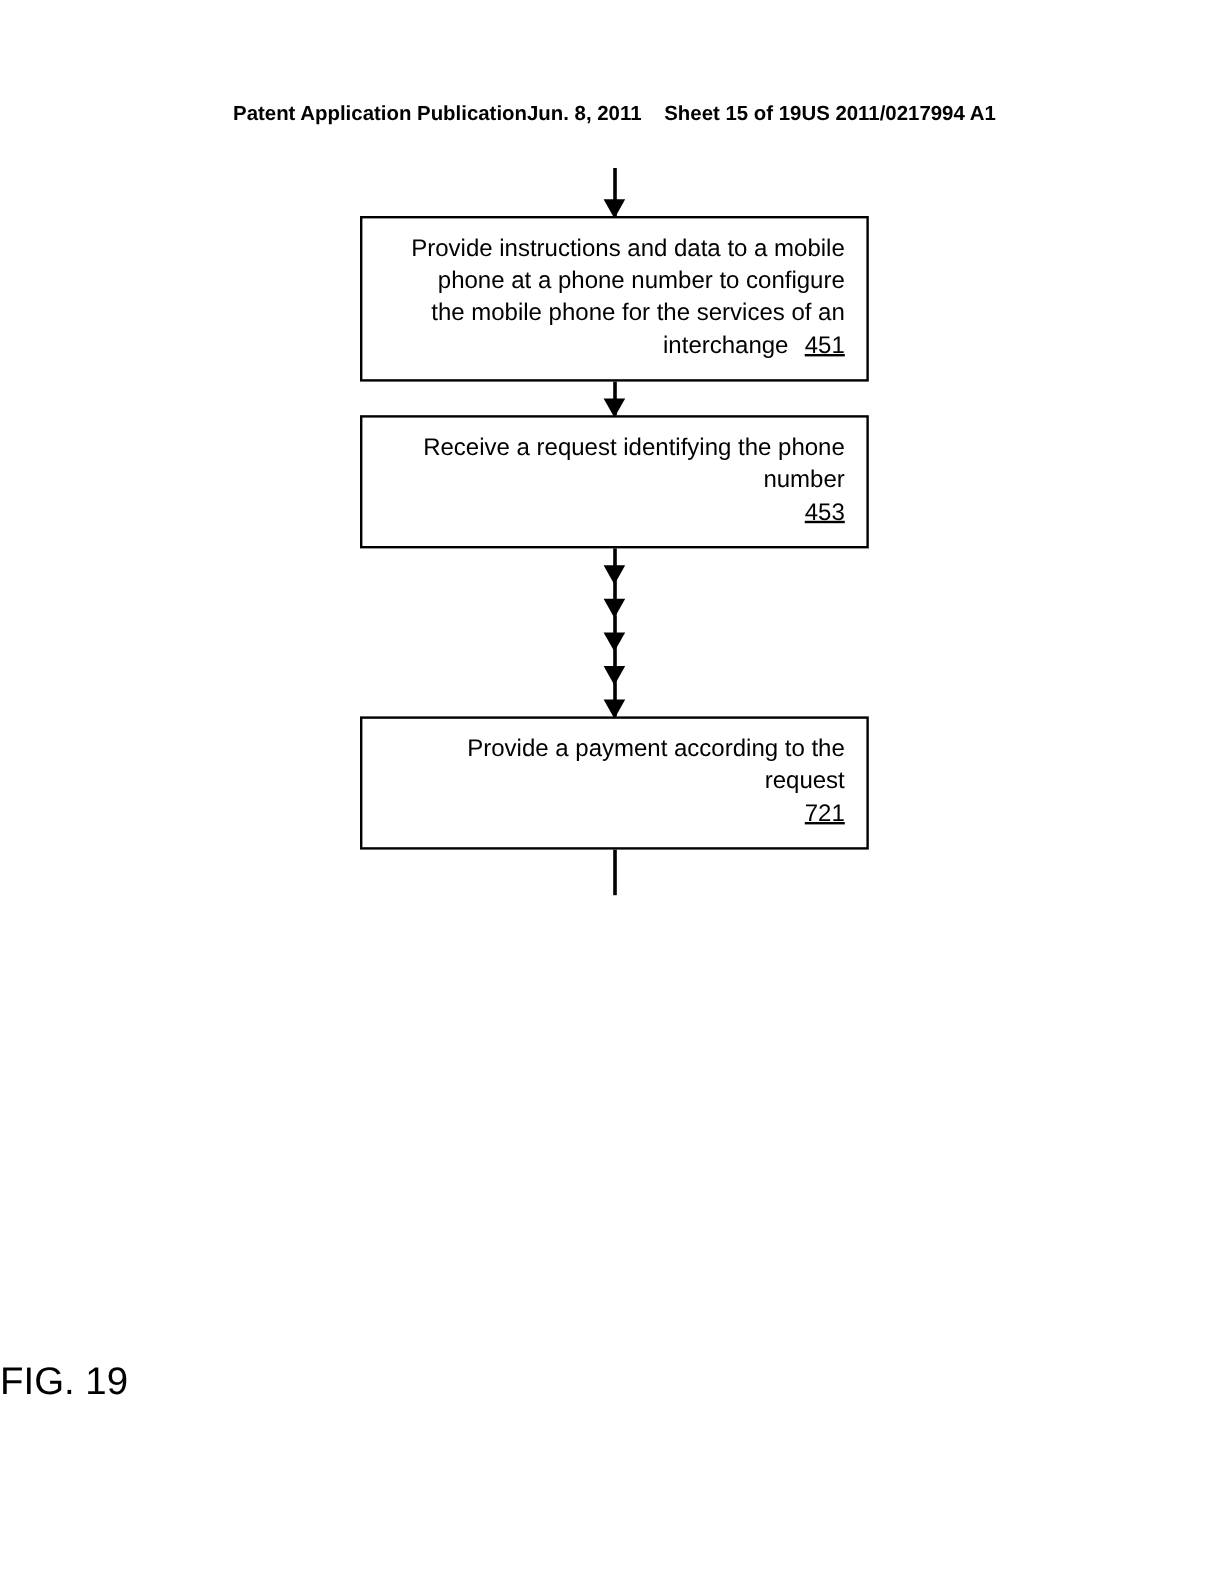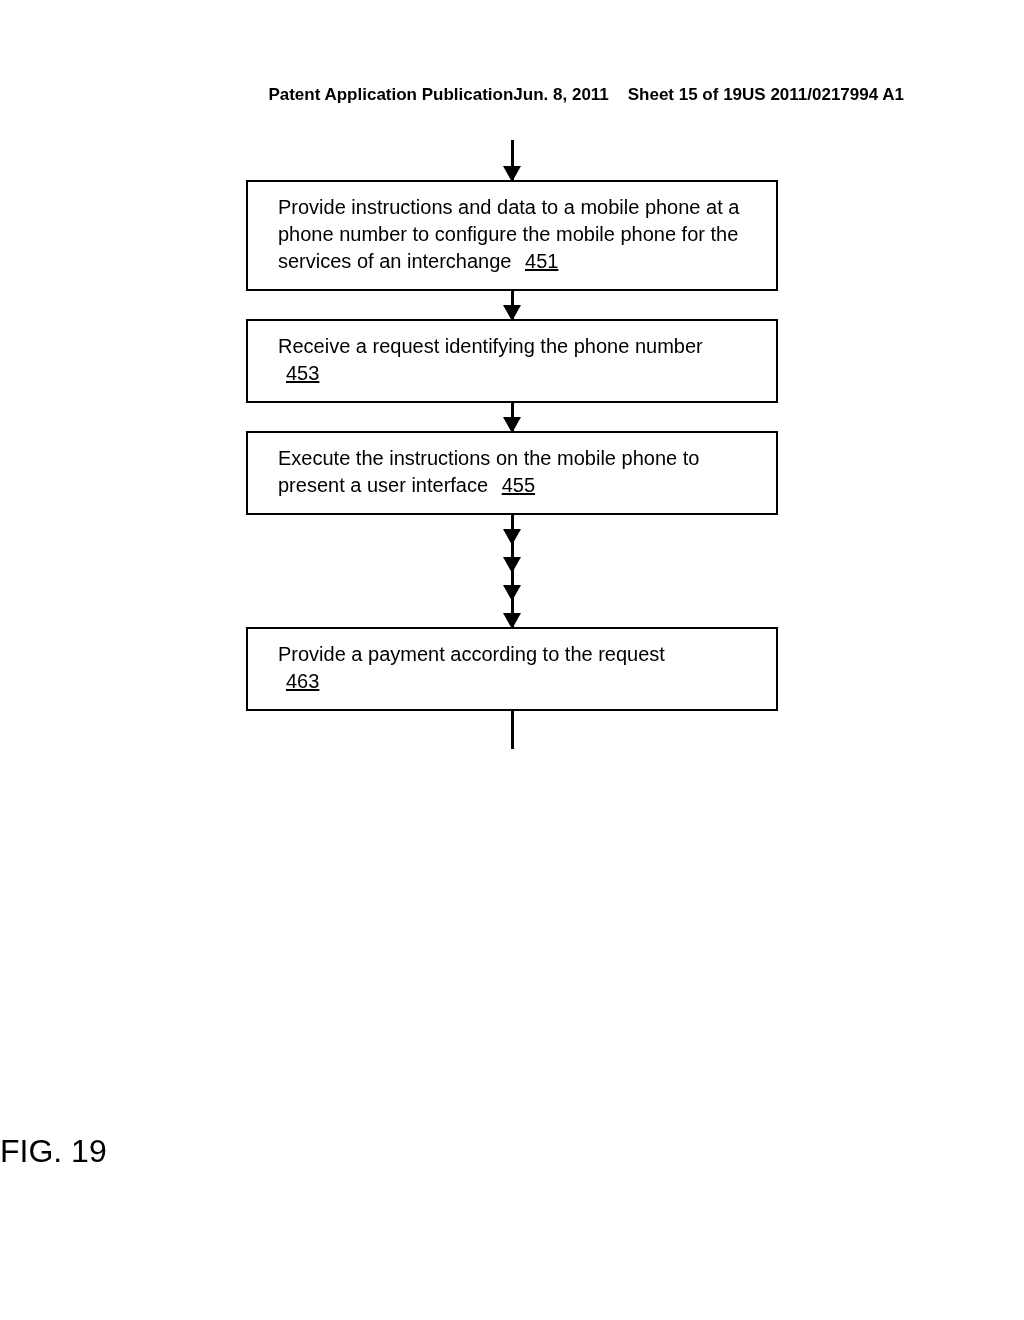--- a/index.html
+++ b/index.html
@@ -18,21 +18,21 @@
     padding-top: 80px;
   }
   .header {
     position: absolute;
     top: 85px;
     left: 120px;
     right: 120px;
     font-size: 17px;
     font-weight: bold;
     display: flex;
-    justify-content: flex-end;
+    justify-content: center;
   }
 
   .flow {
     position: absolute;
     top: 140px;
     left: 0;
     right: 0;
     display: flex;
     flex-direction: column;
     align-items: center;
@@ -54,23 +54,23 @@
     border-right: 9px solid transparent;
     border-top: 16px solid #000;
   }
   .arrow-top { height: 40px; }
   .arrow-mid { height: 28px; }
   .arrow-end { height: 38px; }
   .arrow-end::after { border-top: none; }
 
   .box {
     border: 2.5px solid #000;
-    width: 532px;
+    width: 424px;
     padding: 12px 18px 14px 30px;
-    text-align: left;
+    text-align: right;
     font-size: 20px;
     line-height: 1.35;
     box-sizing: border-box;
   }
   .ref {
     text-decoration: underline;
     margin-left: 8px;
   }
   .figlabel {
     position: absolute;
@@ -104,34 +104,30 @@
       <span class="ref">451</span>
     </div>
     <div class="arrow arrow-mid"></div>
 
     <div class="box">
       <span>Receive a request identifying the phone number</span><br>
       <span class="ref">453</span>
     </div>
     <div class="arrow arrow-mid"></div>
 
-    <div class="box">
-      <span>Execute the instructions on the mobile phone to present a user interface</span>
-      <span class="ref">455</span>
-    </div>
     <div class="arrow arrow-mid"></div>
 
     <div class="arrow arrow-mid"></div>
 
     <div class="arrow arrow-mid"></div>
 
     <div class="arrow arrow-mid"></div>
 
     <div class="box">
       <span>Provide a payment according to the request</span><br>
-      <span class="ref">463</span>
+      <span class="ref">721</span>
     </div>
     <div class="arrow arrow-end"></div>
   </div>
 
   <div class="figlabel">FIG. 19</div>
 
 </div>
 
 </body></html>

